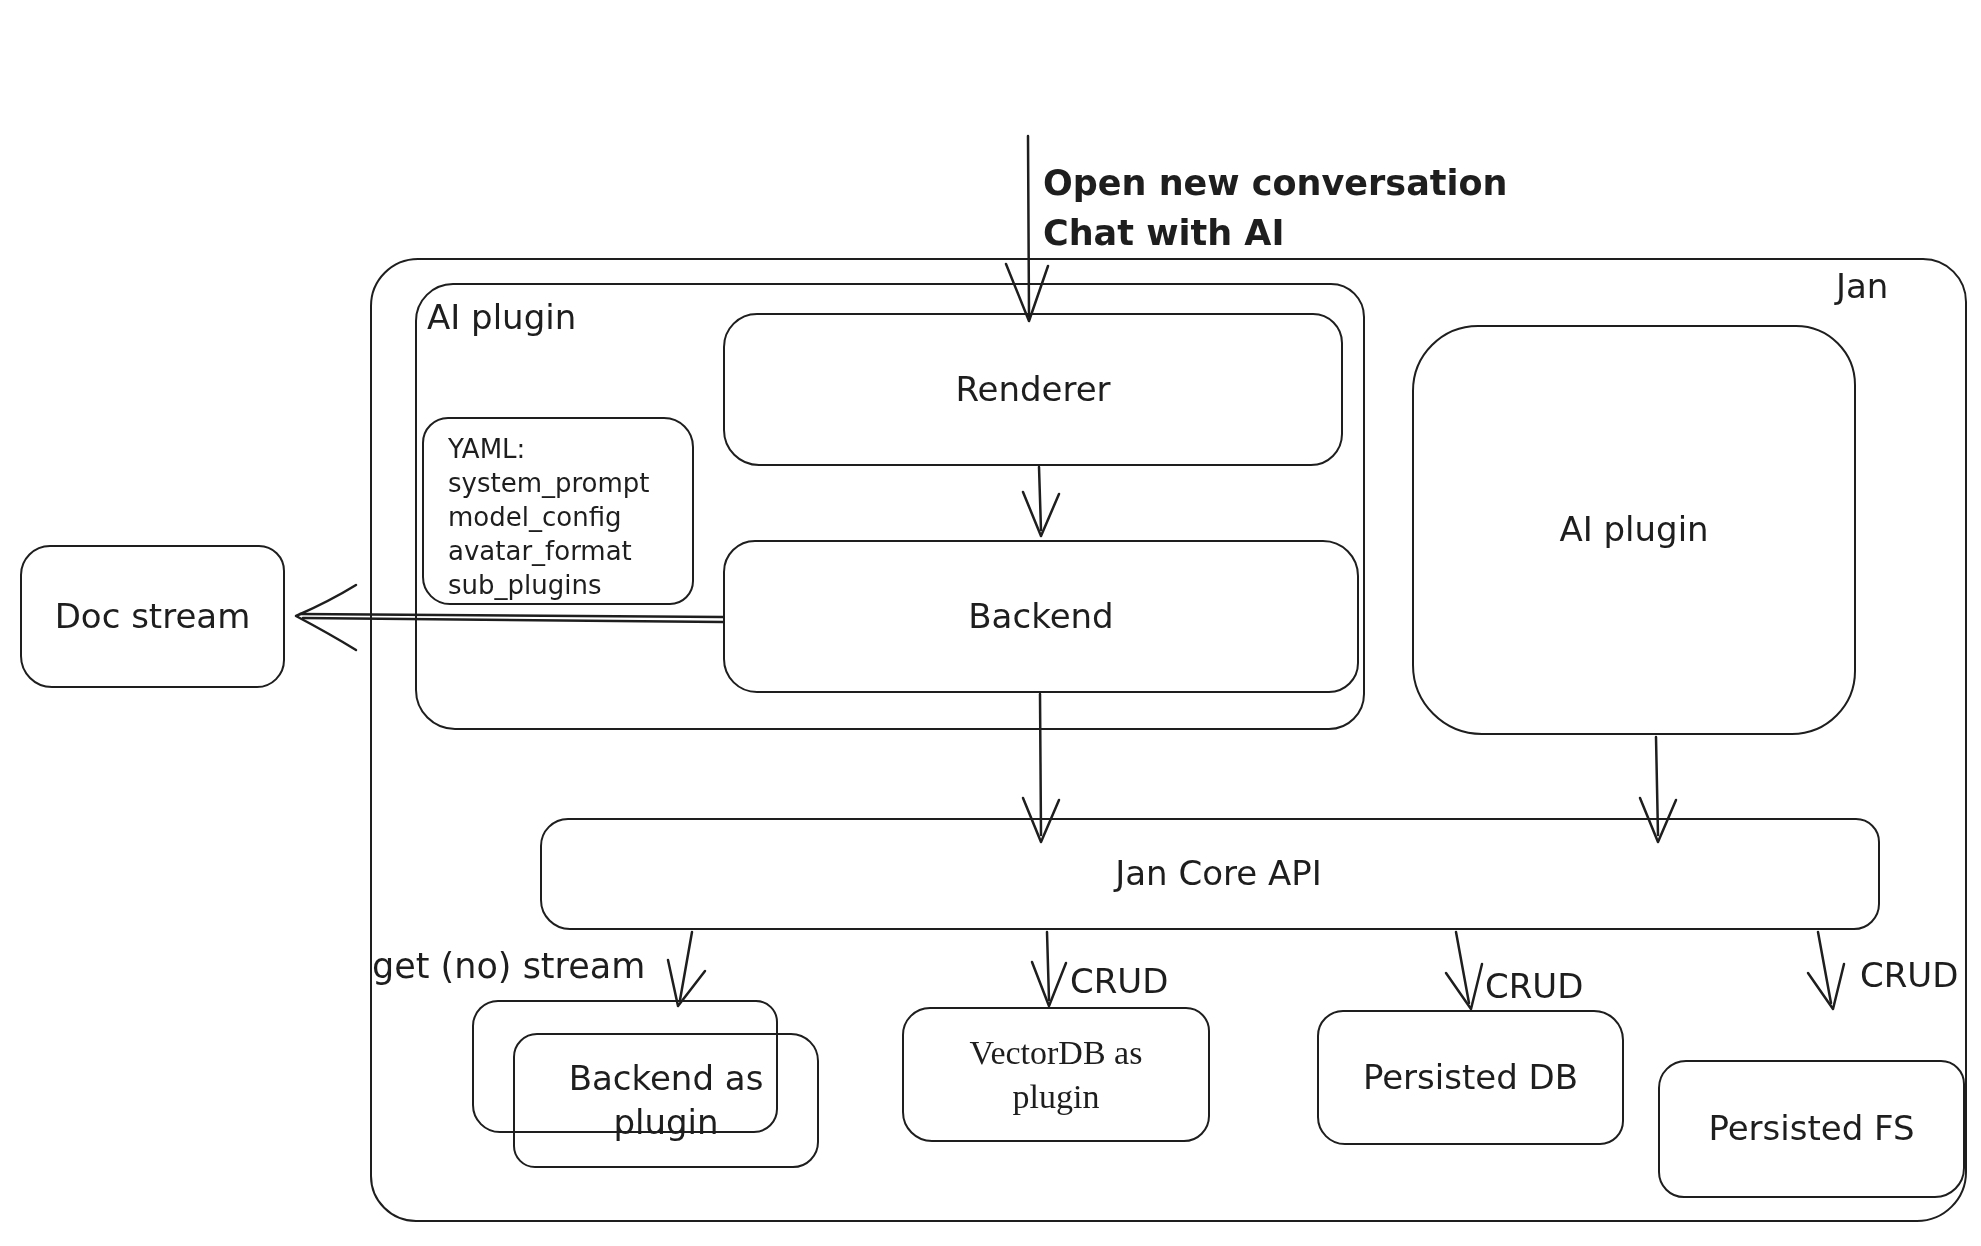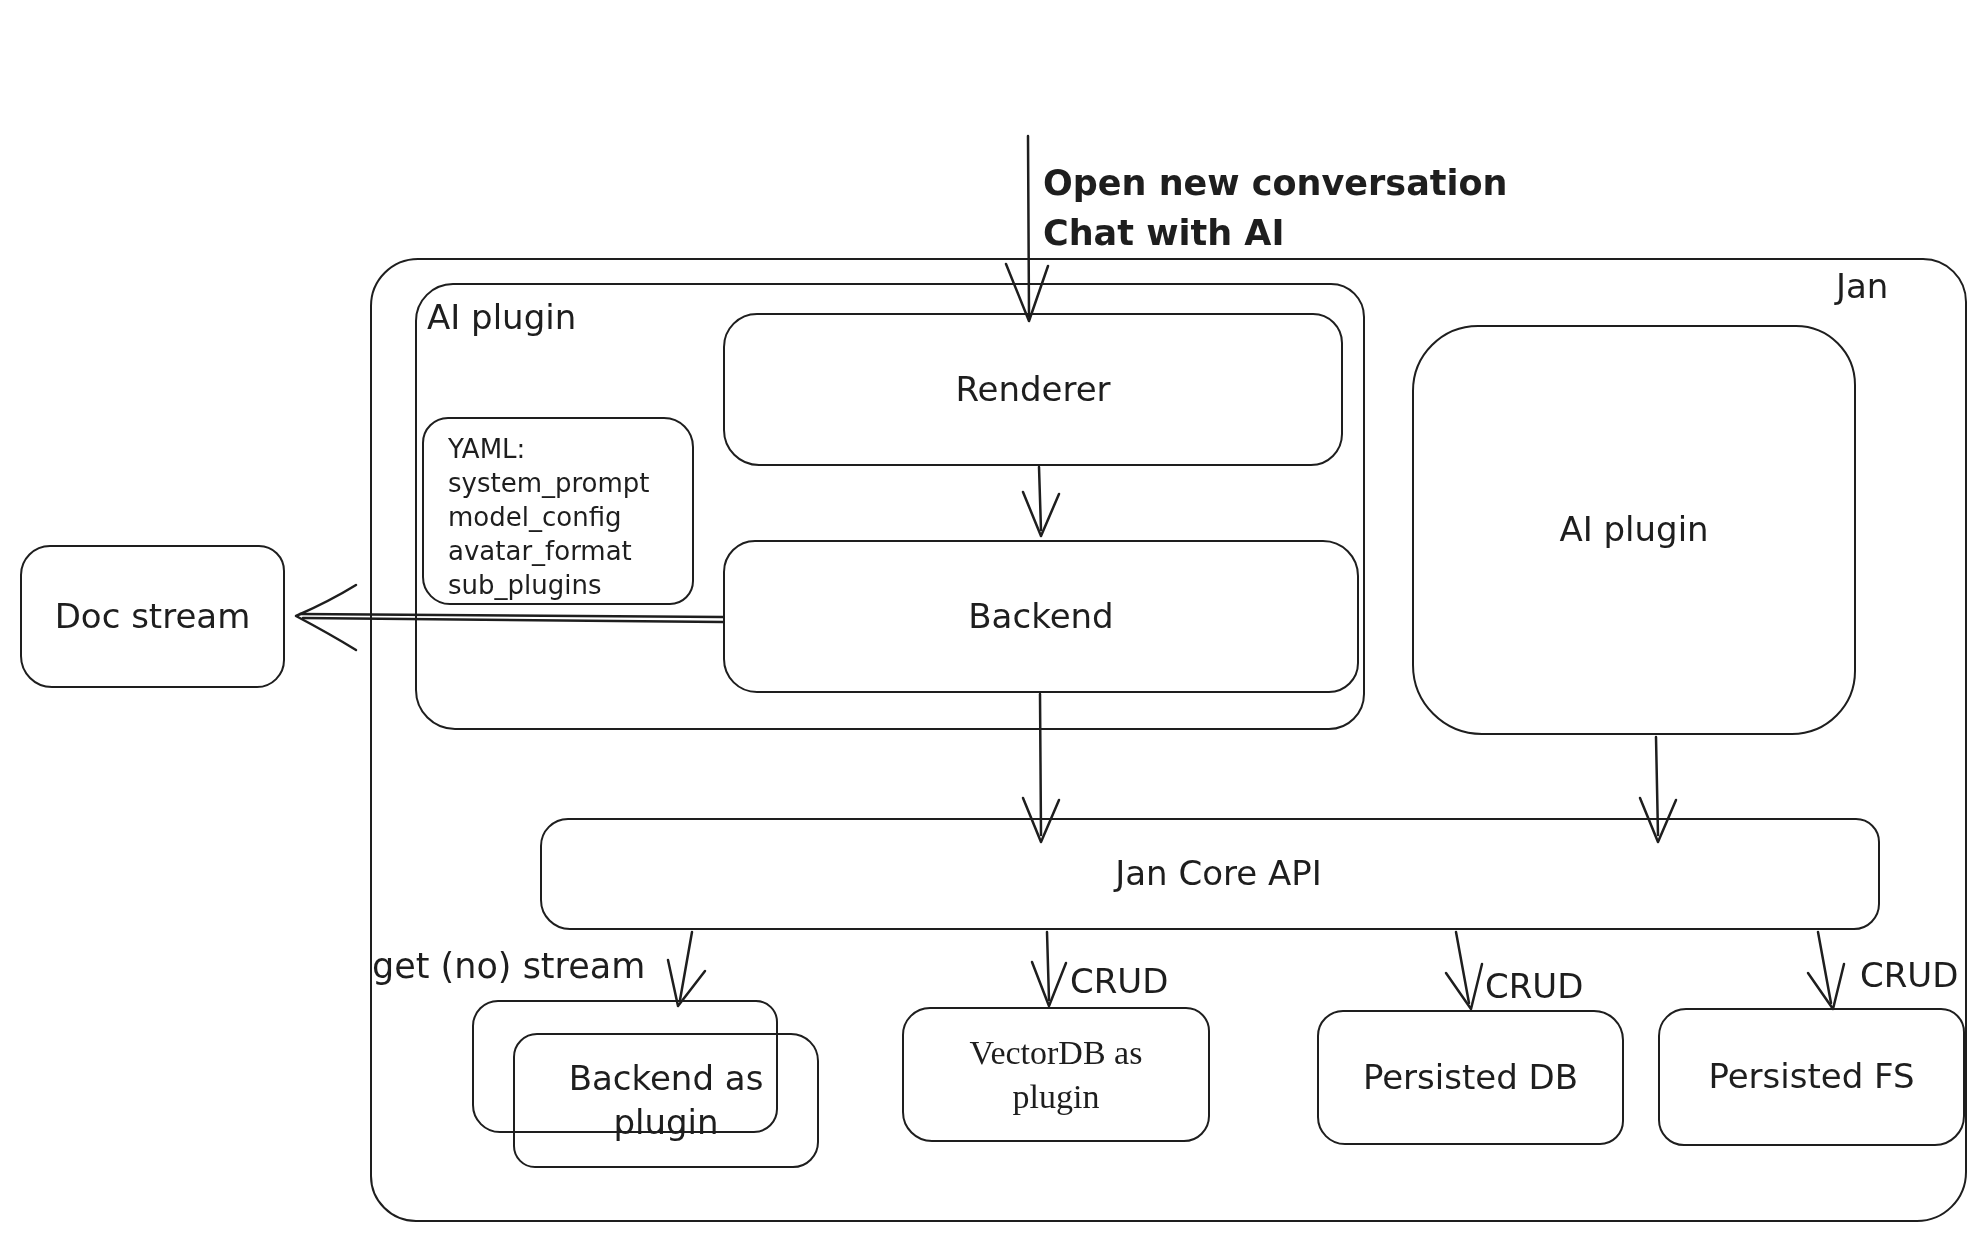--- a/index.html
+++ b/index.html
@@ -106,21 +106,21 @@
   </div>
 
   <div class="node" style="left:902px; top:1007px; width:308px; height:135px; border-radius:28px 24px 26px 30px;">
     <span style="display:inline-block; width:250px;font-family:Liberation Serif, serif;">VectorDB as plugin</span>
   </div>
 
   <div class="node" style="left:1317px; top:1010px; width:307px; height:135px; border-radius:26px 30px 24px 28px;">
     <span>Persisted DB</span>
   </div>
 
-  <div class="node" style="left:1658px; top:1008px; width:307px; height:138px; border-radius:28px 24px 30px 26px;">
+  <div class="node" style="left:1658px; top:1060px; width:307px; height:138px; border-radius:28px 24px 30px 26px;">
     <span>Persisted FS</span>
   </div>
 
   <svg class="arrows" width="1981" height="1246" viewBox="0 0 1981 1246">
     <g fill="none" stroke="#1e1e1e" stroke-width="2.5" stroke-linecap="round">
 
       <g>
         <path d="M1028,136 L1029,316"></path>
         <path d="M1029,321 L1006,264 M1029,321 L1048,266"></path>
       </g>

